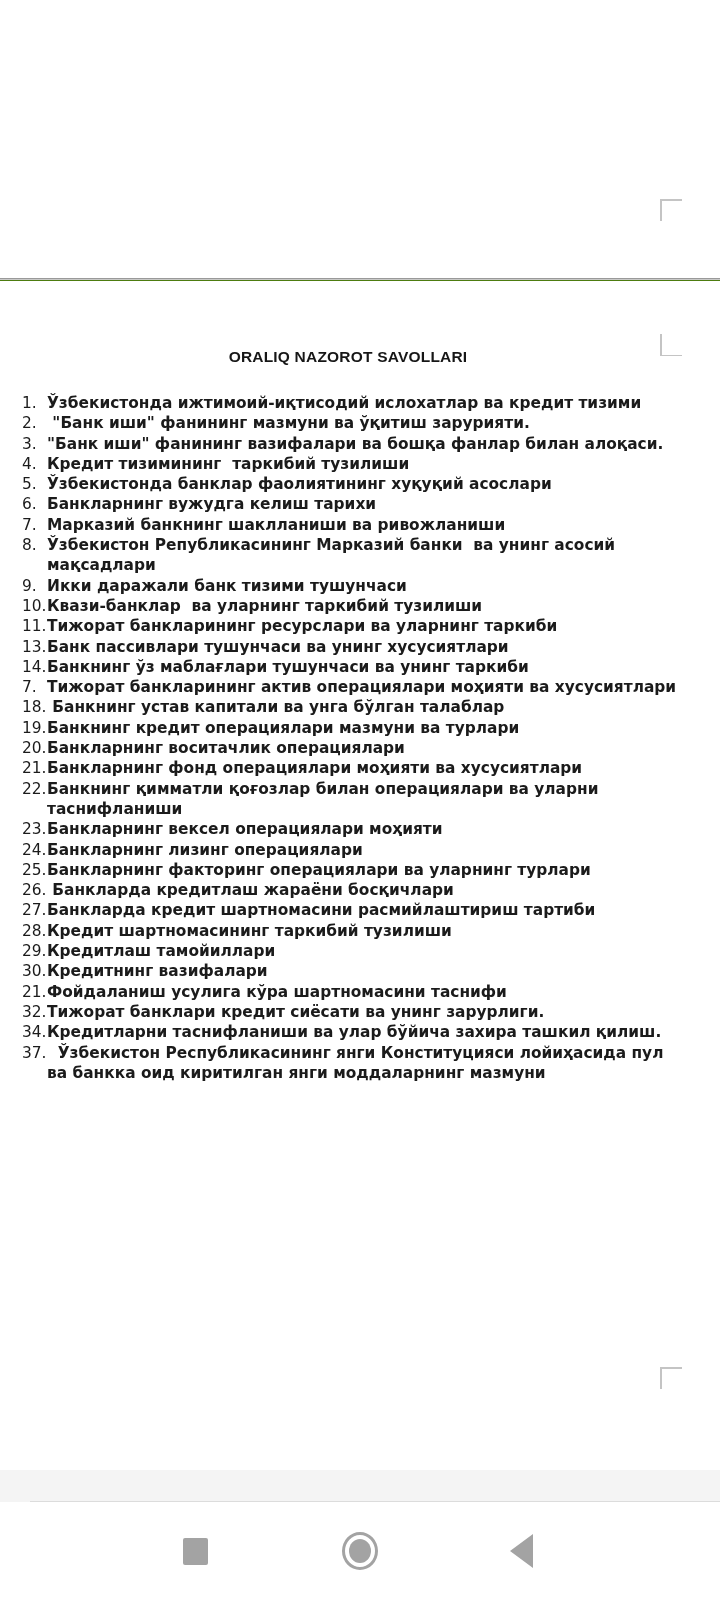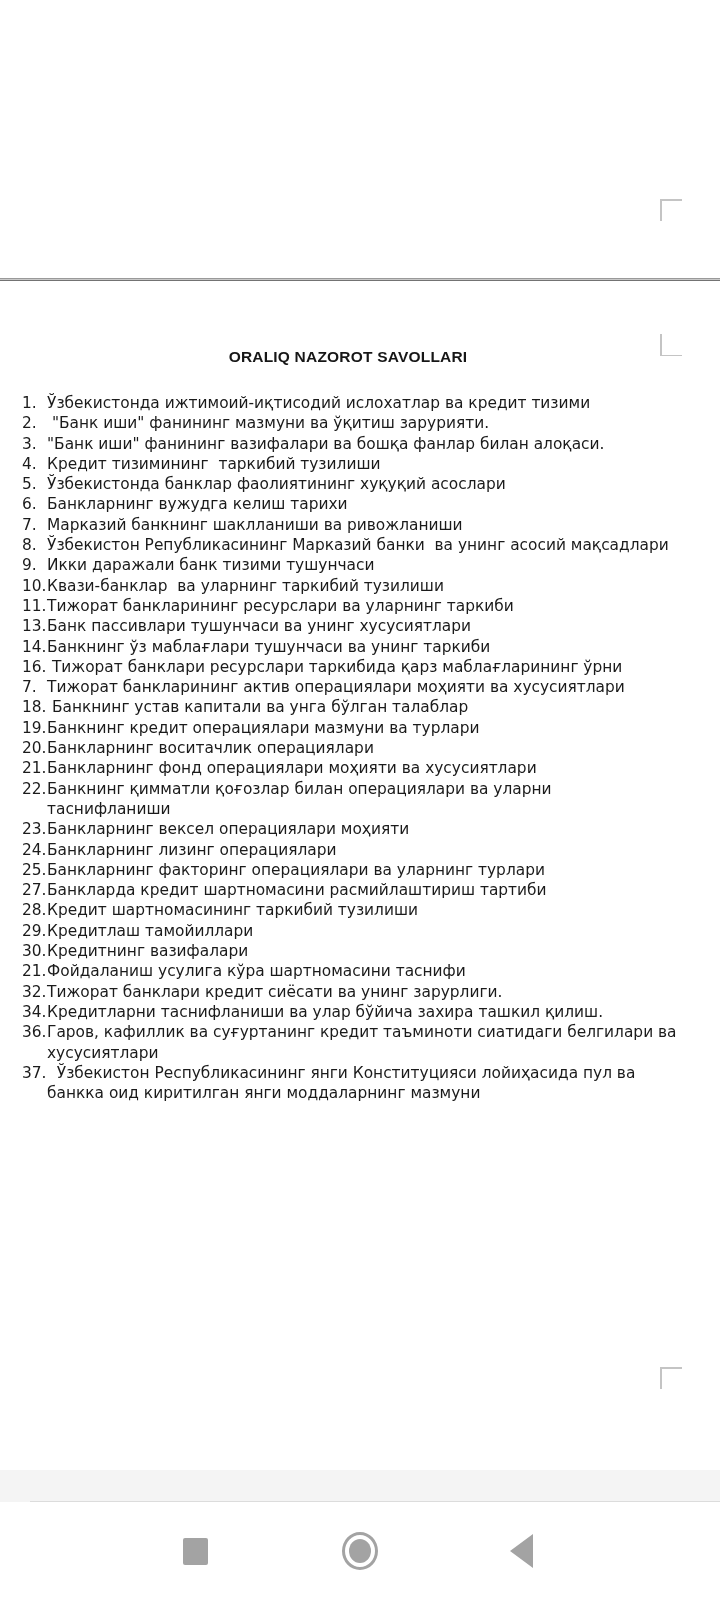--- a/index.html
+++ b/index.html
@@ -15,21 +15,21 @@
     overflow: hidden;
     position: relative;
   }
 
   
   #doc-viewer {
     position: absolute;
     left: 0; top: 0;
     width: 720px;
     height: 1470px;
-    background: #737373;
+    background: #4d7c0f;
     overflow: hidden;
   }
 
   
   #page-prev {
     position: absolute;
     left: 0; top: 0;
     width: 720px;
     height: 279px;
     background: #ffffff;
@@ -112,20 +112,21 @@
     white-space: pre-wrap;
   }
   #question-list li .q-num {
     position: absolute;
     left: 0;
     top: 0;
     white-space: pre;
   }
   #question-list li .q-text {
     display: block;
+    font-weight: bold;
   }
 
   
   #viewer-toolbar-strip {
     position: absolute;
     left: 0;
     top: 1470px;
     width: 720px;
     height: 32px;
     background: #f4f4f4;
@@ -220,38 +221,37 @@
       <li><span class="q-num">4.</span><span class="q-text">Кредит тизимининг  таркибий тузилиши</span></li>
       <li><span class="q-num">5.</span><span class="q-text">Ўзбекистонда банклар фаолиятининг хуқуқий асослари</span></li>
       <li><span class="q-num">6.</span><span class="q-text">Банкларнинг вужудга келиш тарихи</span></li>
       <li><span class="q-num">7.</span><span class="q-text">Марказий банкнинг шаклланиши ва ривожланиши</span></li>
       <li><span class="q-num">8.</span><span class="q-text">Ўзбекистон Републикасининг Марказий банки  ва унинг асосий мақсадлари</span></li>
       <li><span class="q-num">9.</span><span class="q-text">Икки даражали банк тизими тушунчаси</span></li>
       <li><span class="q-num">10.</span><span class="q-text">Квази-банклар  ва уларнинг таркибий тузилиши</span></li>
       <li><span class="q-num">11.</span><span class="q-text">Тижорат банкларининг ресурслари ва уларнинг таркиби</span></li>
       <li><span class="q-num">13.</span><span class="q-text">Банк пассивлари тушунчаси ва унинг хусусиятлари</span></li>
       <li><span class="q-num">14.</span><span class="q-text">Банкнинг ўз маблағлари тушунчаси ва унинг таркиби</span></li>
-      <li><span class="q-num">16.</span><span class="q-text"> Тижорат банклари ресурслари таркибида қарз маблағларининг ўрни</span></li>
       <li><span class="q-num">7.</span><span class="q-text">Тижорат банкларининг актив операциялари моҳияти ва хусусиятлари</span></li>
       <li><span class="q-num">18.</span><span class="q-text"> Банкнинг устав капитали ва унга бўлган талаблар</span></li>
       <li><span class="q-num">19.</span><span class="q-text">Банкнинг кредит операциялари мазмуни ва турлари</span></li>
       <li><span class="q-num">20.</span><span class="q-text">Банкларнинг воситачлик операциялари</span></li>
       <li><span class="q-num">21.</span><span class="q-text">Банкларнинг фонд операциялари моҳияти ва хусусиятлари</span></li>
       <li><span class="q-num">22.</span><span class="q-text">Банкнинг қимматли қоғозлар билан операциялари ва уларни таснифланиши</span></li>
       <li><span class="q-num">23.</span><span class="q-text">Банкларнинг вексел операциялари моҳияти</span></li>
       <li><span class="q-num">24.</span><span class="q-text">Банкларнинг лизинг операциялари</span></li>
       <li><span class="q-num">25.</span><span class="q-text">Банкларнинг факторинг операциялари ва уларнинг турлари</span></li>
+      <li><span class="q-num">26.</span><span class="q-text"> Банкларда кредитлаш жараёни босқичлари</span></li>
       <li><span class="q-num">27.</span><span class="q-text">Банкларда кредит шартномасини расмийлаштириш тартиби</span></li>
       <li><span class="q-num">28.</span><span class="q-text">Кредит шартномасининг таркибий тузилиши</span></li>
       <li><span class="q-num">29.</span><span class="q-text">Кредитлаш тамойиллари</span></li>
       <li><span class="q-num">30.</span><span class="q-text">Кредитнинг вазифалари</span></li>
       <li><span class="q-num">21.</span><span class="q-text">Фойдаланиш усулига кўра шартномасини таснифи</span></li>
       <li><span class="q-num">32.</span><span class="q-text">Тижорат банклари кредит сиёсати ва унинг зарурлиги.</span></li>
       <li><span class="q-num">34.</span><span class="q-text">Кредитларни таснифланиши ва улар бўйича захира ташкил қилиш.</span></li>
-      <li><span class="q-num">36.</span><span class="q-text">Гаров, кафиллик ва суғуртанинг кредит таъминоти сиатидаги белгилари ва хусусиятлари</span></li>
       <li><span class="q-num">37.</span><span class="q-text">  Ўзбекистон Республикасининг янги Конституцияси лойиҳасида пул ва банкка оид киритилган янги моддаларнинг мазмуни</span></li>
     </ol>
 
 </div>
 
 <div id="viewer-toolbar-strip"></div>
 <div id="toolbar-divider"></div>
 
 <div id="nav-bar">
   <button class="nav-btn" id="nav-recents">

